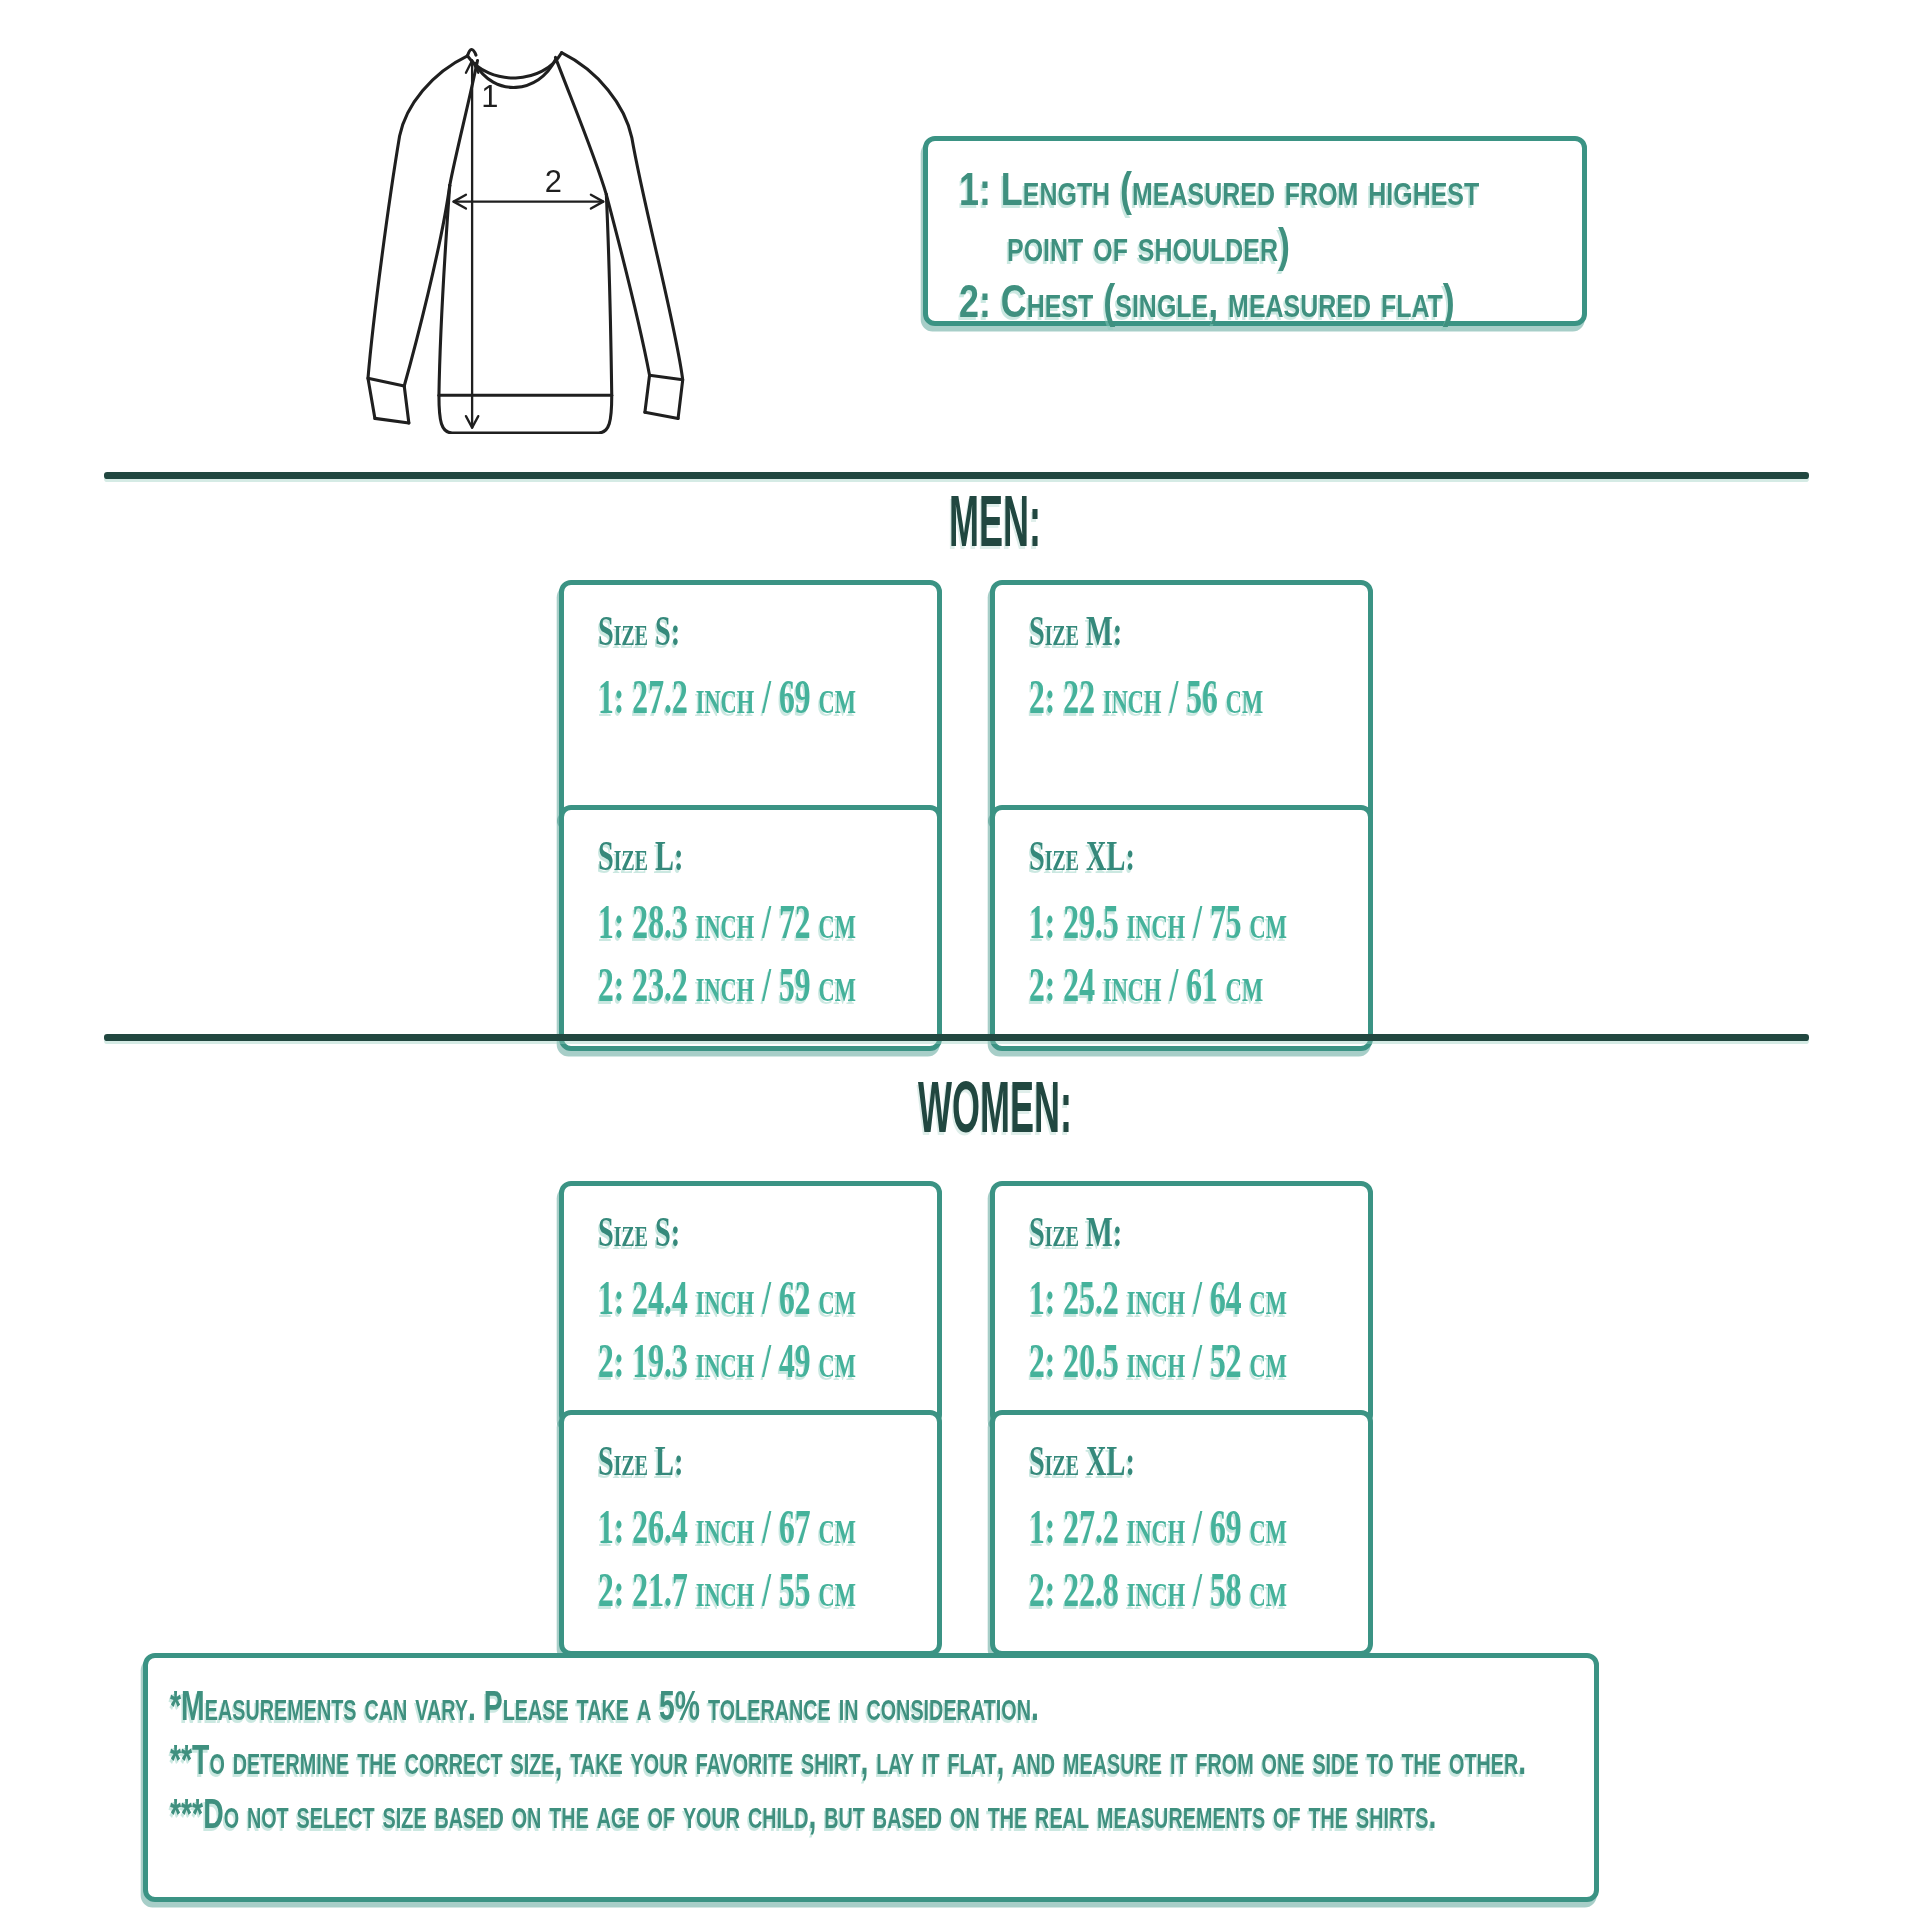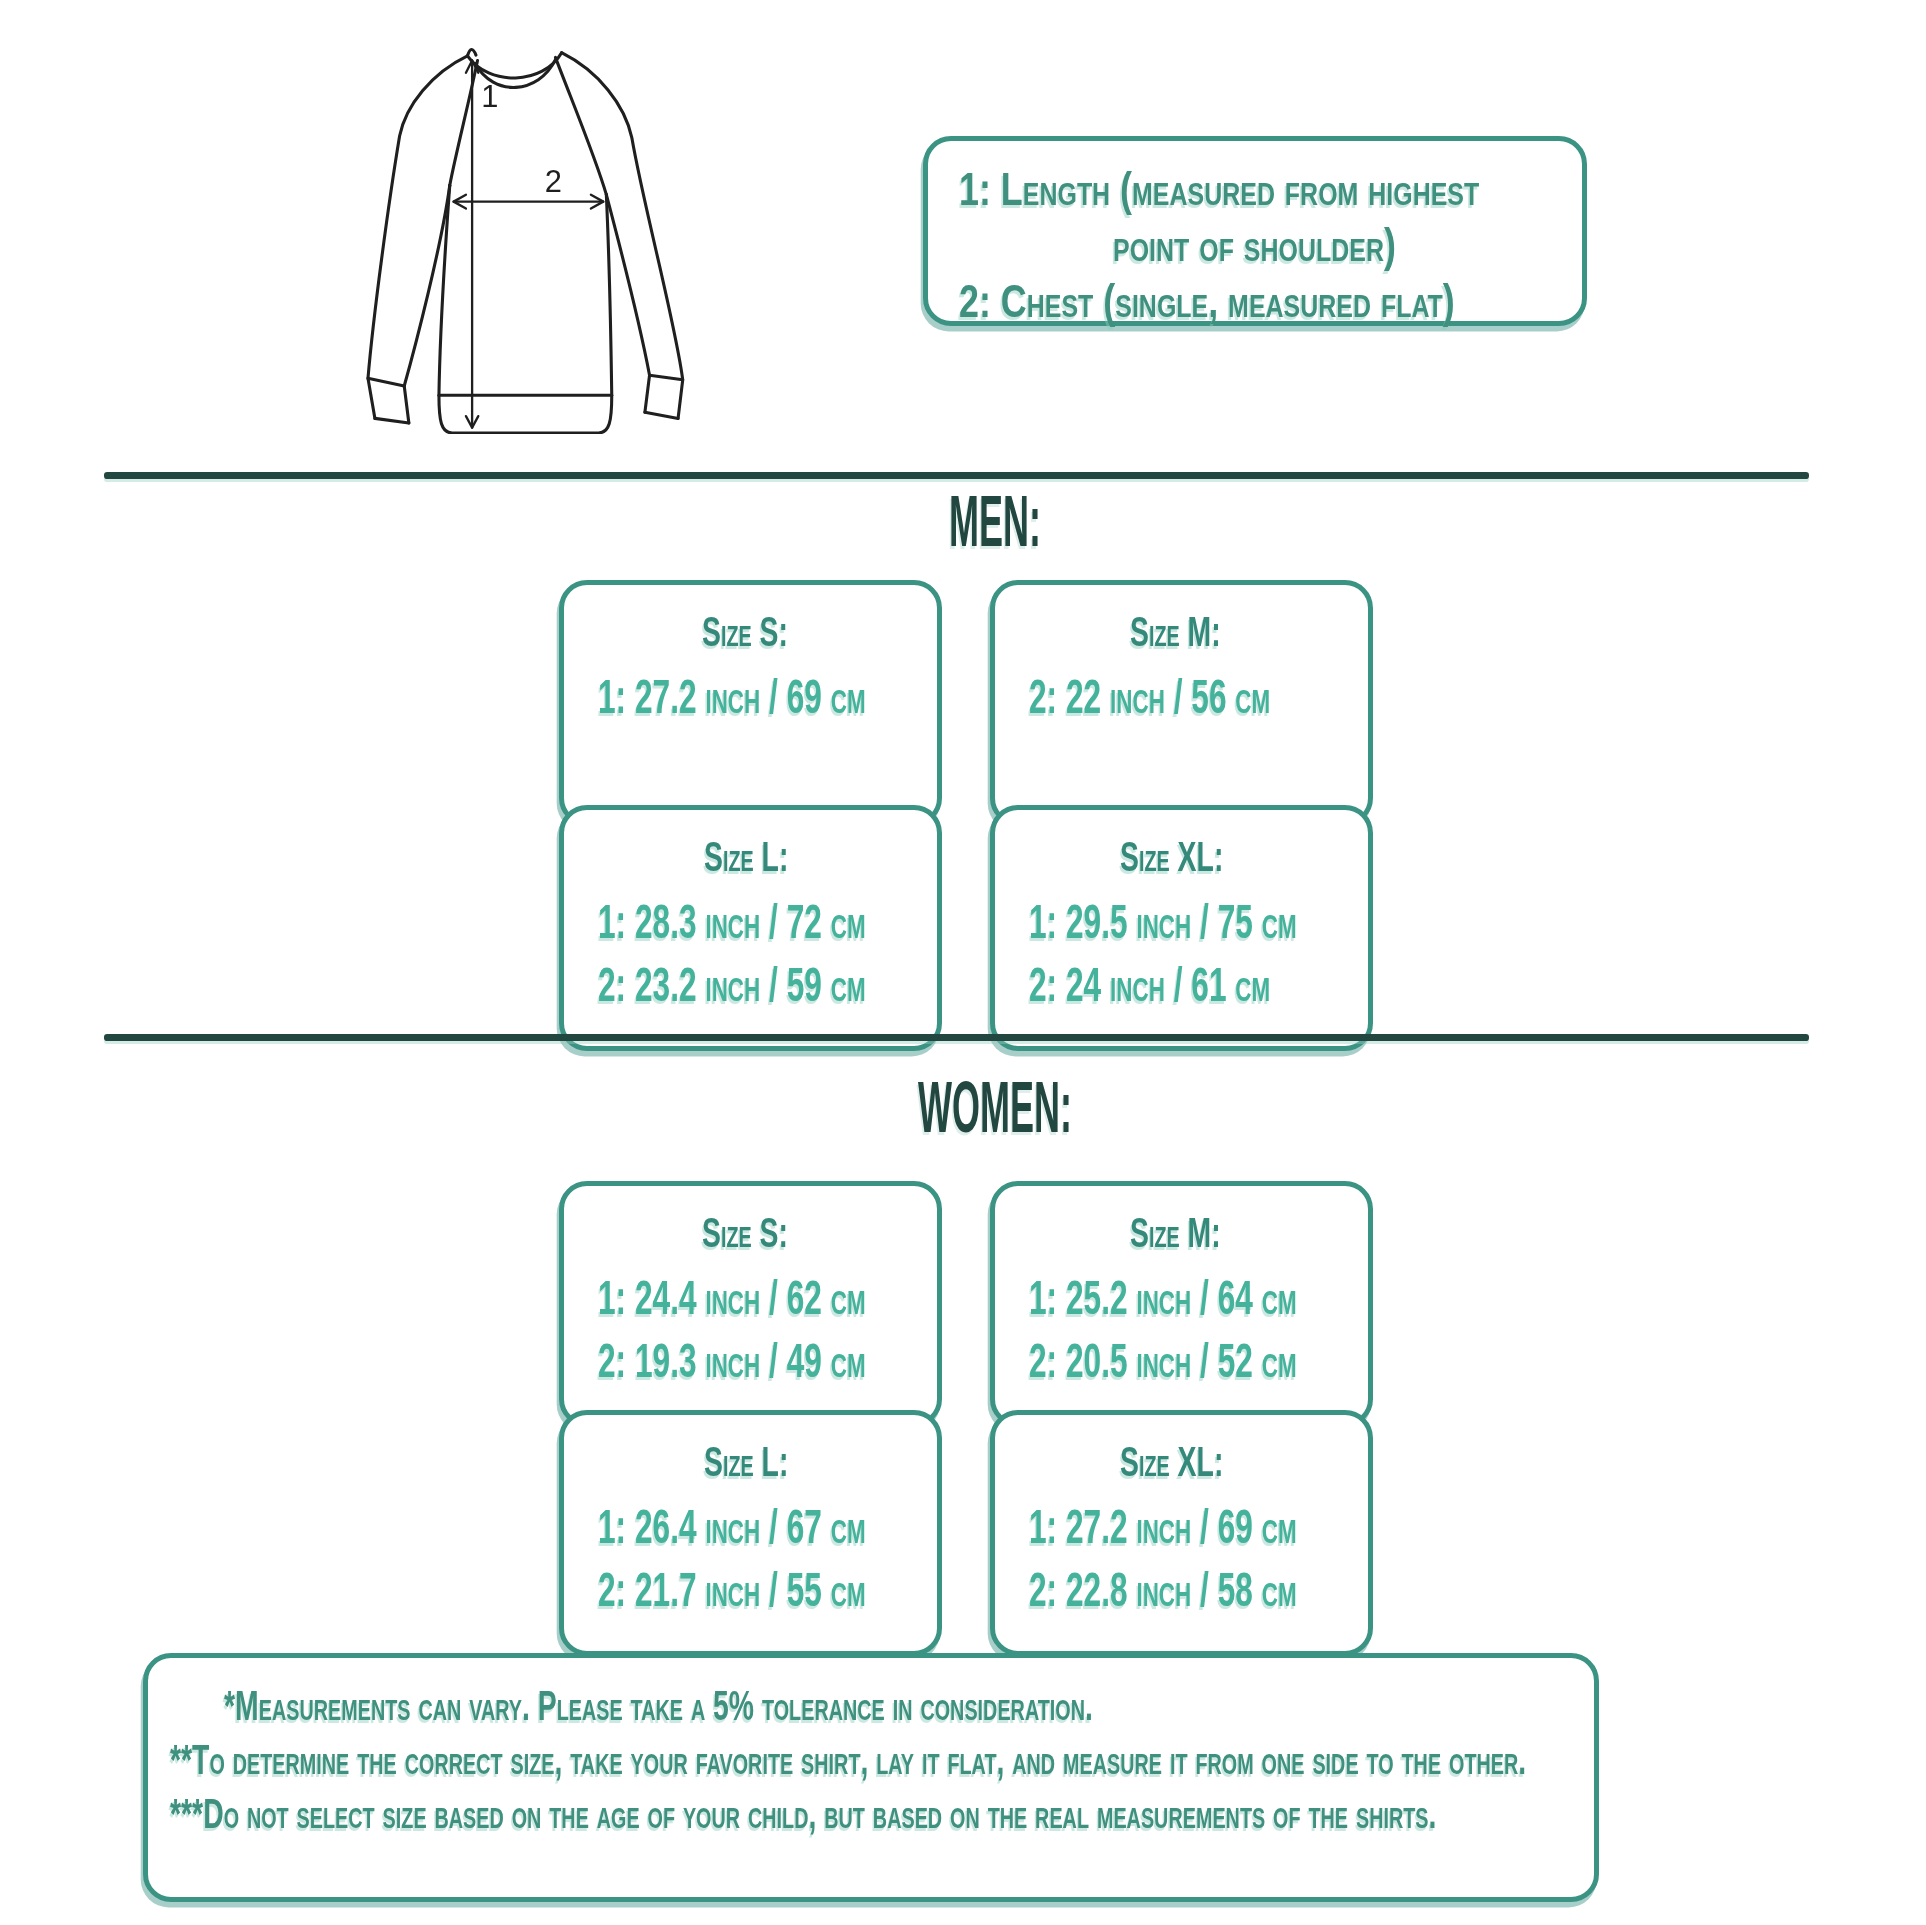--- a/index.html
+++ b/index.html
@@ -14,41 +14,41 @@
   html,body{margin:0;padding:0;background:#fff;}
   .page{
     position:relative;width:1926px;height:1926px;background:#ffffff;
     font-family:"Liberation Sans",sans-serif;overflow:hidden;
   }
   .cond{display:inline-block;transform:scaleX(.66);transform-origin:left center;white-space:nowrap;}
   
   .shirt{position:absolute;left:324px;top:14px;width:432px;height:420px;}
   
   .roundbox{
-    position:absolute;border:5.4px solid var(--border);border-radius:28px;background:#fff;
-    box-shadow:-2.3px 5.4px 0 rgba(59,147,132,.45);box-sizing:border-box;text-align:center;
+    position:absolute;border:5.4px solid var(--border);border-radius:12px;background:#fff;
+    box-shadow:-2.3px 5.4px 0 rgba(59,147,132,.45);box-sizing:border-box;
   }
   .legend{left:923px;top:136px;width:664px;height:190px;padding:20px 0 0 31px;}
   .legend .line{font-size:46px;font-weight:700;color:var(--note);font-variant:small-caps;
     line-height:56px;text-shadow:-2.3px 3.1px 0 var(--ghost);}
   .legend .line .cond{transform:scaleX(.78);}
   .legend .indent{padding-left:48px;}
   
   .divider{position:absolute;left:104px;width:1705px;height:7px;background:var(--dark);
     border-radius:3.1px;box-shadow:0 3.1px 0 rgba(150,205,190,.4);}
   .d1{top:472px;}
   .d2{top:1034px;}
   
   .heading{position:absolute;left:62px;width:1865px;text-align:center;font-size:72px;
     font-weight:700;color:var(--dark);line-height:1;text-shadow:-3.1px 3.1px 0 rgba(150,200,185,.3);}
   .heading .cond{transform:scaleX(.5);transform-origin:center center;}
   .h-men{top:485px;}
   .h-women{top:1071px;}
   
-  .sizebox{width:383px;height:246px;padding:21.6px 0 0 34px;}
+  .sizebox{width:383px;height:246px;padding:21.6px 0 0 34px;font-family:Liberation Serif, serif;}
   .sizelabel{font-size:43px;font-weight:700;color:var(--label);font-variant:small-caps;
     line-height:48px;text-shadow:-2.3px 3.1px 0 var(--ghost);}
   .sizeline{font-size:48px;font-weight:700;color:var(--value);font-variant:small-caps;
     line-height:54px;margin-top:9.2px;text-shadow:-2.3px 3.1px 0 var(--ghost);}
   .sizeline:nth-of-type(2){margin-top:15.4px;}
   .pos-ms{left:559px;top:580px;}   .pos-mm{left:990px;top:580px;}
   .pos-ml{left:559px;top:805px;}  .pos-mxl{left:990px;top:805px;}
   .pos-ws{left:559px;top:1181px;}  .pos-wm{left:990px;top:1181px;}
   .pos-wl{left:559px;top:1410px;}  .pos-wxl{left:990px;top:1410px;}
   

